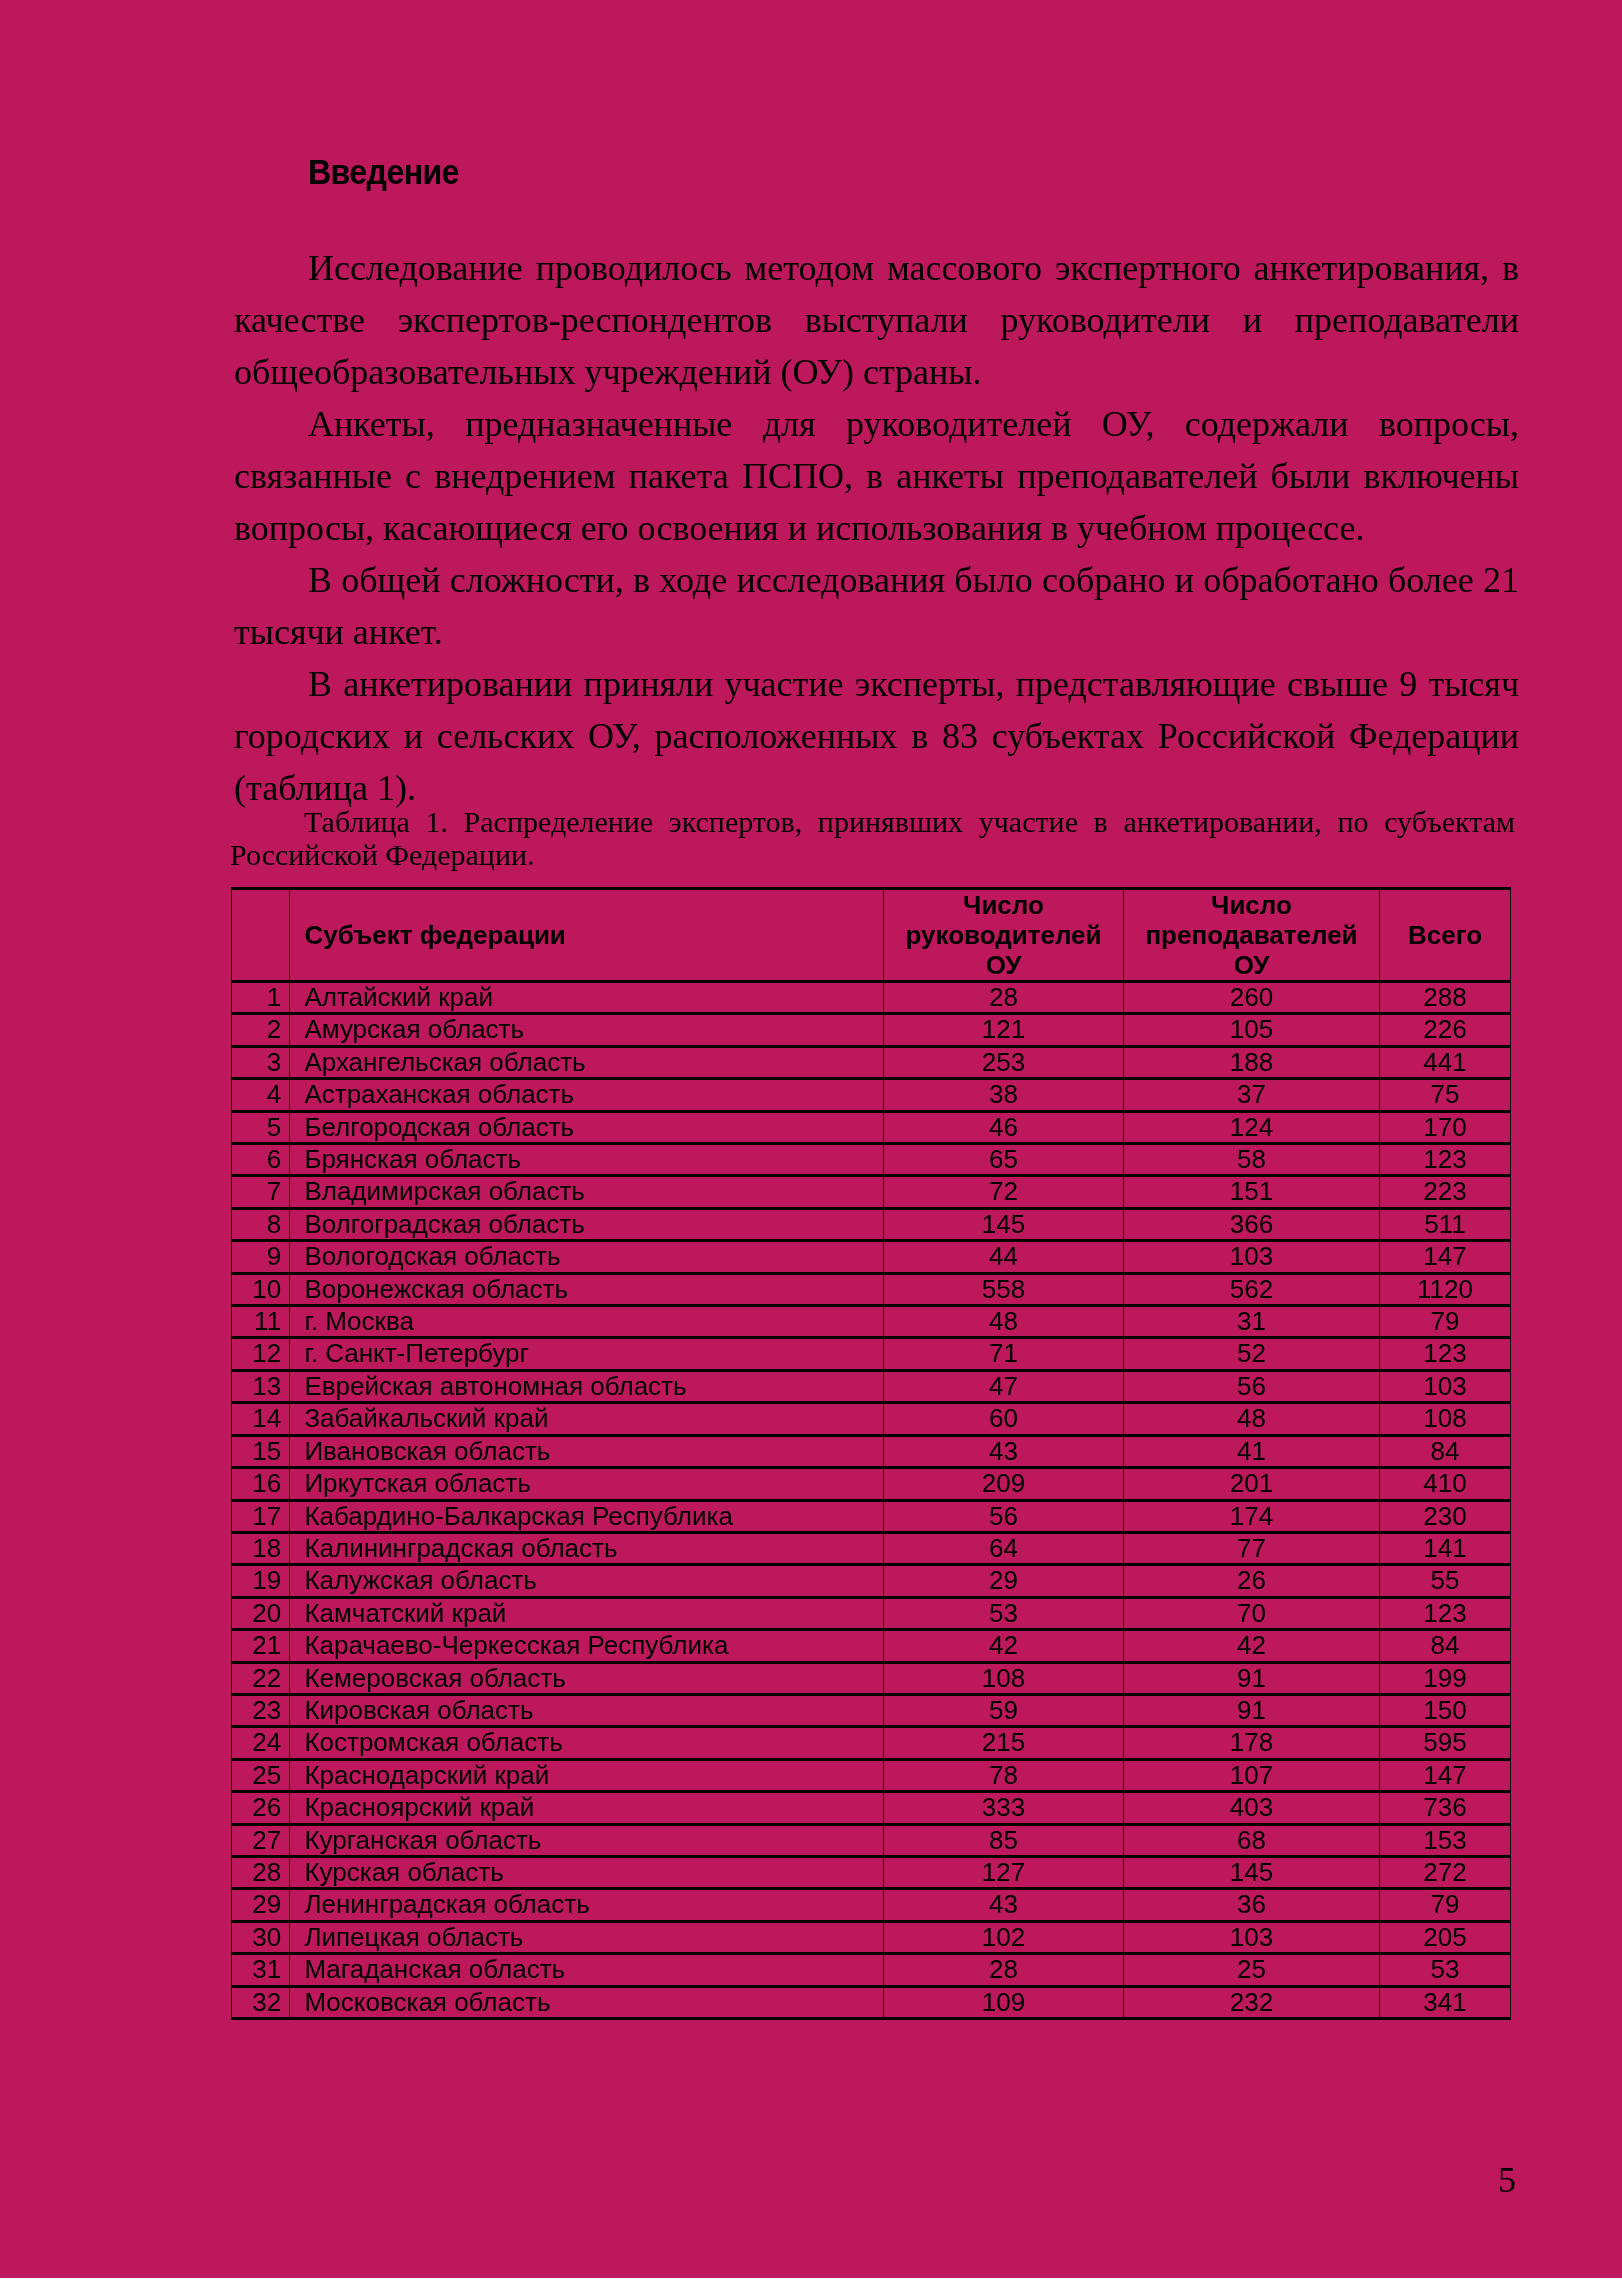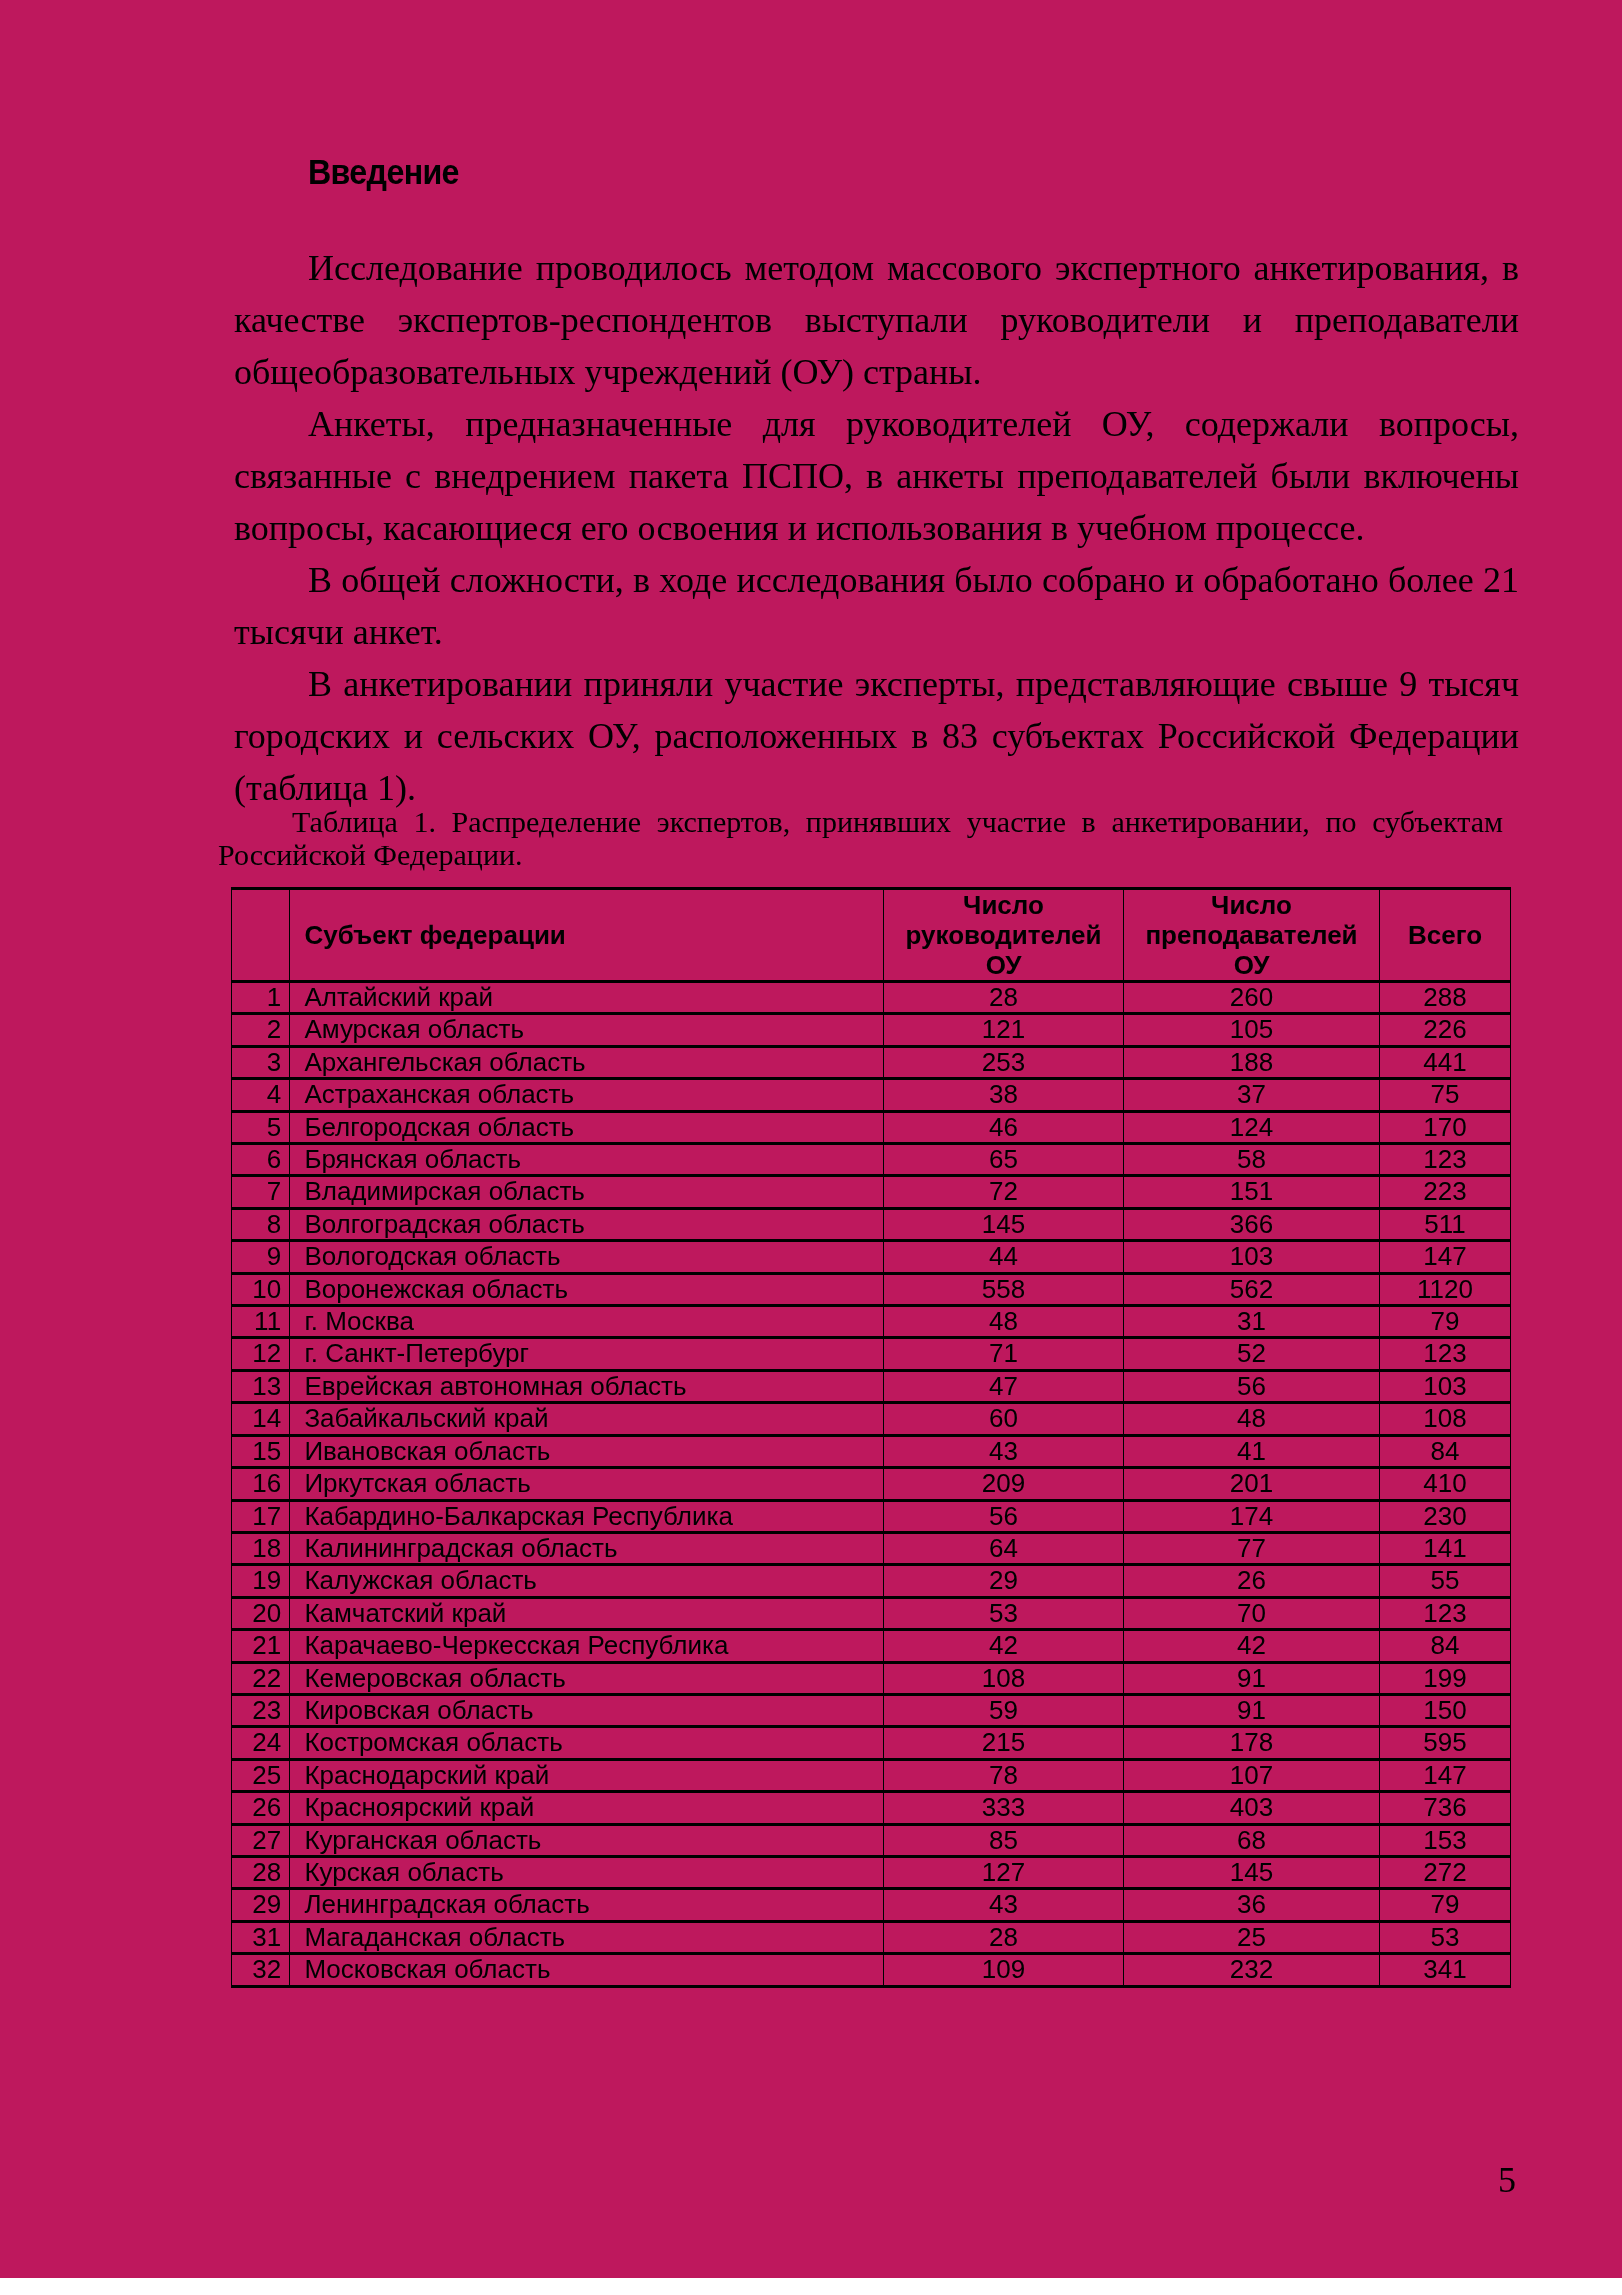--- a/index.html
+++ b/index.html
@@ -9,21 +9,21 @@
     position: absolute; left: 308px; top: 152px;
     font-family: "Liberation Sans", sans-serif; font-weight: bold; font-size: 35px;
     letter-spacing: -0.7px; transform: scaleX(0.92); transform-origin: left;
   }
   .body-text {
     position: absolute; left: 234px; top: 242px; width: 1285px;
     font-family: "Liberation Serif", serif; font-size: 36px; line-height: 52px;
   }
   .para { margin: 0; text-align: justify; text-indent: 74px; }
   .caption {
-    position: absolute; left: 218px; top: 805px; width: 1285px;
+    position: absolute; left: 230px; top: 805px; width: 1285px;
     font-family: "Liberation Serif", serif; font-size: 30px; line-height: 33px;
     text-align: justify; text-indent: 74px; margin: 0;
   }
   table.data {
     position: absolute; left: 231px; top: 887px; width: 1279px;
     border-collapse: collapse; table-layout: fixed;
     font-family: "Liberation Sans", sans-serif; font-size: 26px;
   }
   table.data col.c-num { width: 58px; }
   table.data col.c-name { width: 594px; }
@@ -286,20 +286,27 @@
           <td class="val">272</td>
         </tr>
         <tr>
           <td class="num">29</td>
           <td class="name">Ленинградская область</td>
           <td class="val">43</td>
           <td class="val">36</td>
           <td class="val">79</td>
         </tr>
         <tr>
+          <td class="num">30</td>
+          <td class="name">Липецкая область</td>
+          <td class="val">102</td>
+          <td class="val">103</td>
+          <td class="val">205</td>
+        </tr>
+        <tr>
           <td class="num">31</td>
           <td class="name">Магаданская область</td>
           <td class="val">28</td>
           <td class="val">25</td>
           <td class="val">53</td>
         </tr>
         <tr>
           <td class="num">32</td>
           <td class="name">Московская область</td>
           <td class="val">109</td>

